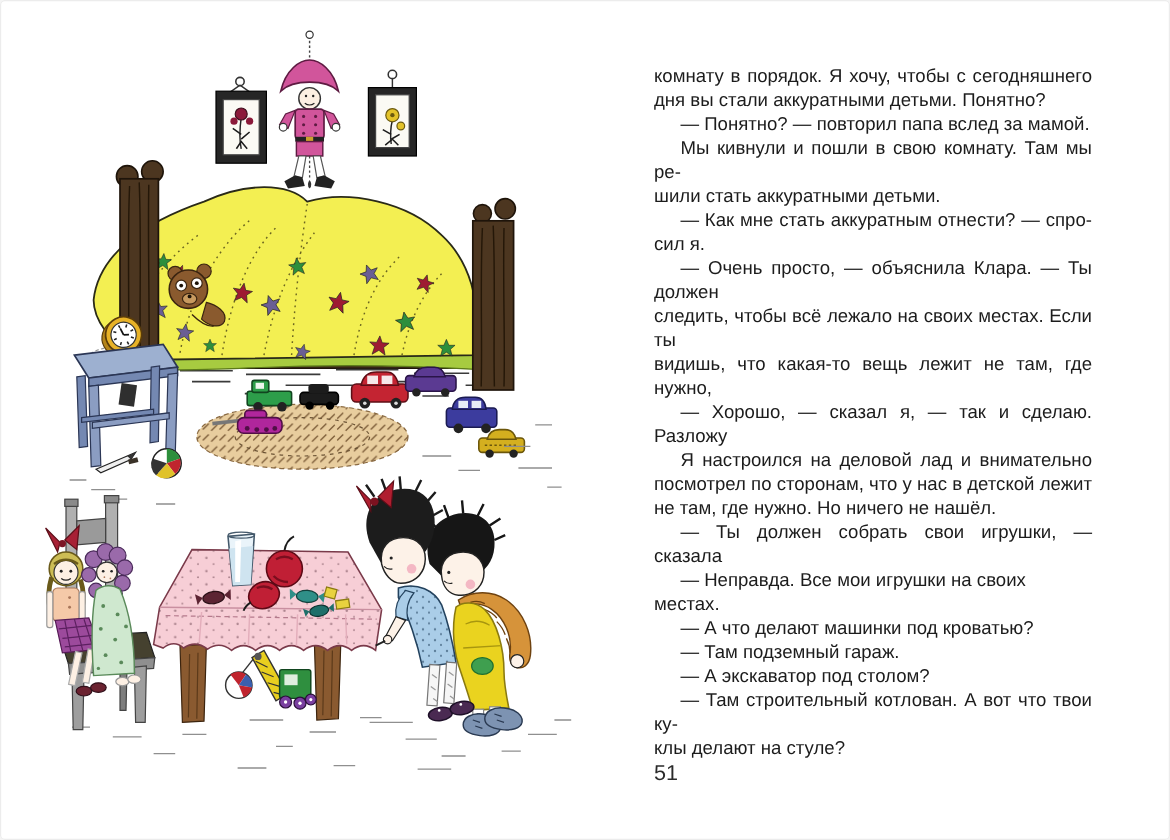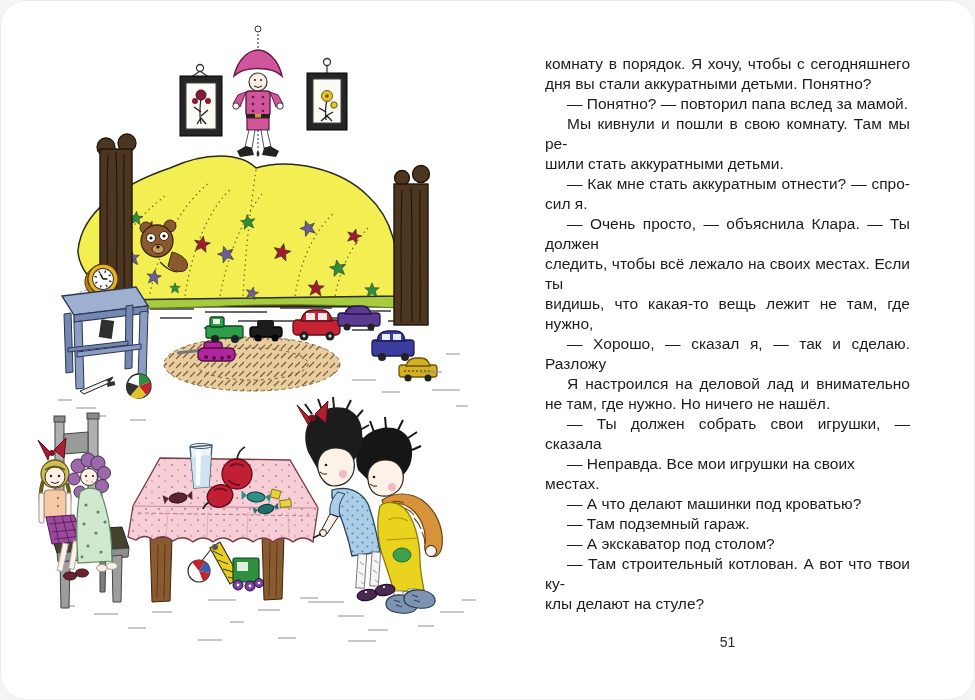--- a/index.html
+++ b/index.html
@@ -1,32 +1,32 @@
 <!DOCTYPE html>
 <html><head>
 <meta charset="utf-8">
 <style>
   html,body{margin:0;padding:0;background:#f4f4f4;}
   .page{
     position:relative;width:975px;height:700px;background:#ffffff;
-    border-radius:26px;overflow:hidden;
+    border-radius:4px;overflow:hidden;
     font-family:"Liberation Sans", sans-serif;
     box-shadow:0 0 0 1px #ececec inset;
   }
   .illustration{position:absolute;left:0;top:0;width:520px;height:660px;}
   .text-column{
     position:absolute;left:545px;top:54px;width:365px;
     color:#1c1c1c;
   }
   .line{font-size:15.5px;line-height:20px;letter-spacing:0px;white-space:normal;}
   .line.ind{text-indent:22px;}
   .line.j{text-align:justify;text-align-last:justify;}
   .page-number{
-    position:absolute;left:545px;top:634px;width:365px;text-align:center;
-    font-size:14px;color:#2a2a2a;
+    position:absolute;left:545px;top:634px;width:365px;
+    font-size:18px;color:#2a2a2a;
   }
 </style>
 </head>
 <body>
 
 <div class="page">
 
   <svg class="illustration" viewBox="0 0 520 660" aria-hidden="true">
     <defs>
       <path id="star" d="M0,-9 L2.6,-2.8 9,-2.8 4.2,1.4 6,8.4 0,4.4 -6,8.4 -4.2,1.4 -9,-2.8 -2.6,-2.8 Z"></path>
@@ -433,20 +433,21 @@
       <div class="line ind">— Понятно? — повторил папа вслед за мамой.</div>
       <div class="line ind j">Мы кивнули и пошли в свою комнату. Там мы ре-</div>
       <div class="line">шили стать аккуратными детьми.</div>
       <div class="line ind j">— Как мне стать аккуратным отнести? — спро-</div>
       <div class="line">сил я.</div>
       <div class="line ind j">— Очень просто, — объяснила Клара. — Ты должен</div>
       <div class="line j">следить, чтобы всё лежало на своих местах. Если ты</div>
       <div class="line j">видишь, что какая-то вещь лежит не там, где нужно,</div>
       <div class="line ind j">— Хорошо, — сказал я, — так и сделаю. Разложу</div>
       <div class="line ind j">Я настроился на деловой лад и внимательно</div>
+      <div class="line j">посмотрел по сторонам, что у нас в детской лежит</div>
       <div class="line">не там, где нужно. Но ничего не нашёл.</div>
       <div class="line ind j">— Ты должен собрать свои игрушки, — сказала</div>
       <div class="line ind">— Неправда. Все мои игрушки на своих местах.</div>
       <div class="line ind">— А что делают машинки под кроватью?</div>
       <div class="line ind">— Там подземный гараж.</div>
       <div class="line ind">— А экскаватор под столом?</div>
       <div class="line ind j">— Там строительный котлован. А вот что твои ку-</div>
       <div class="line">клы делают на стуле?</div>
     </div>
 

